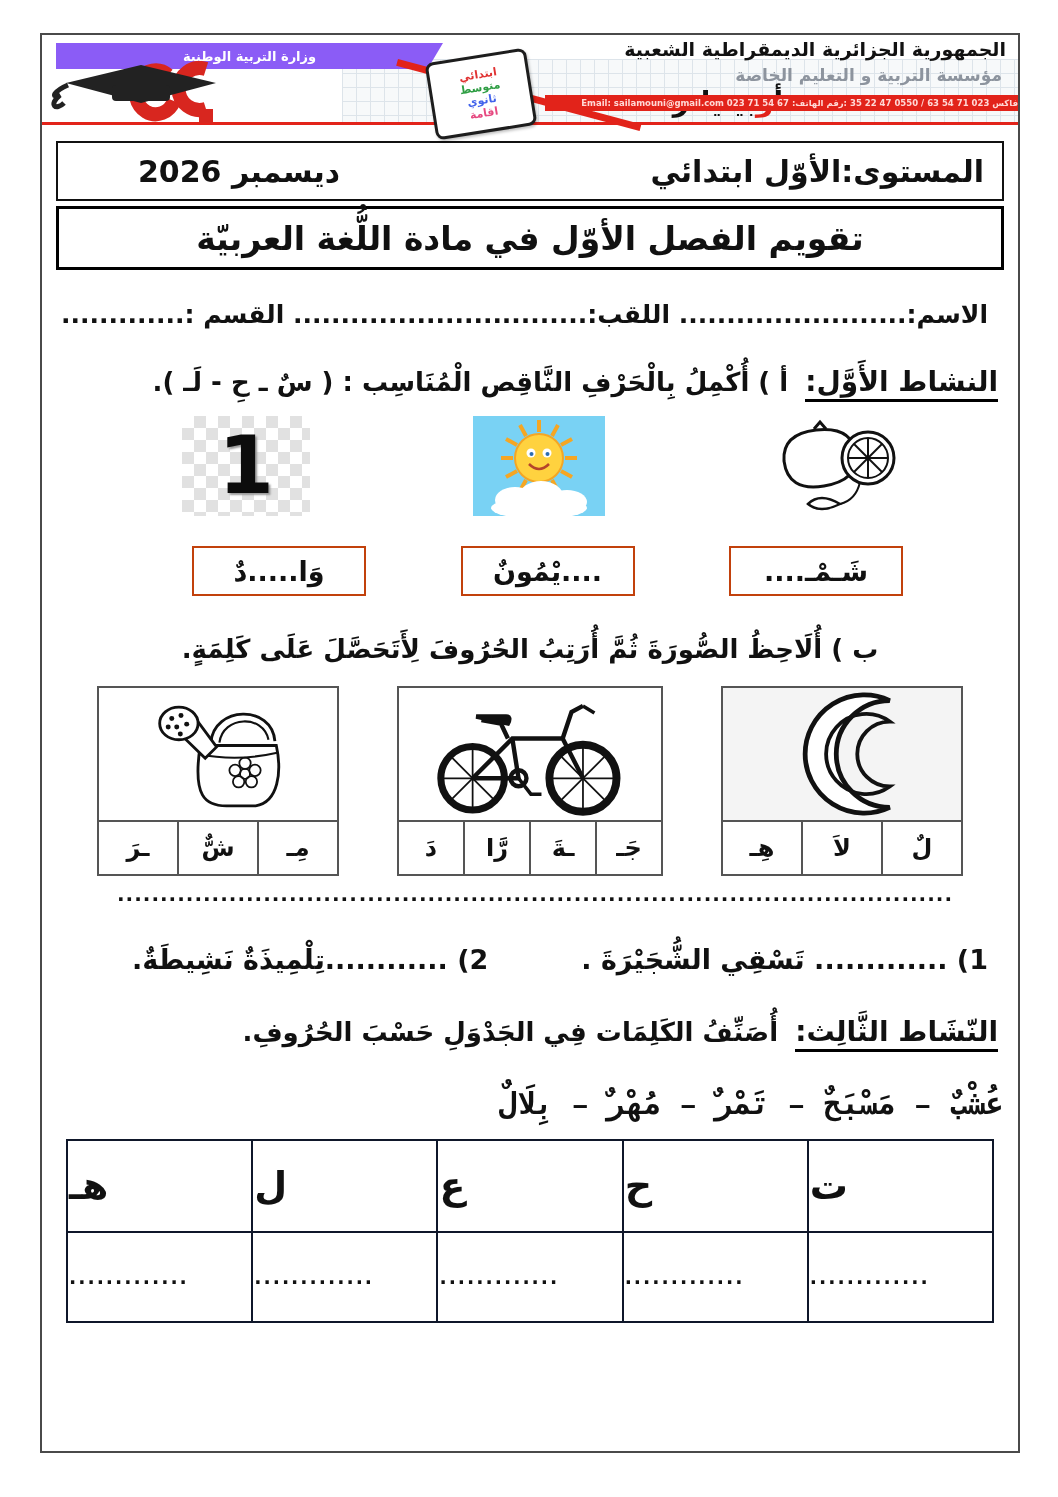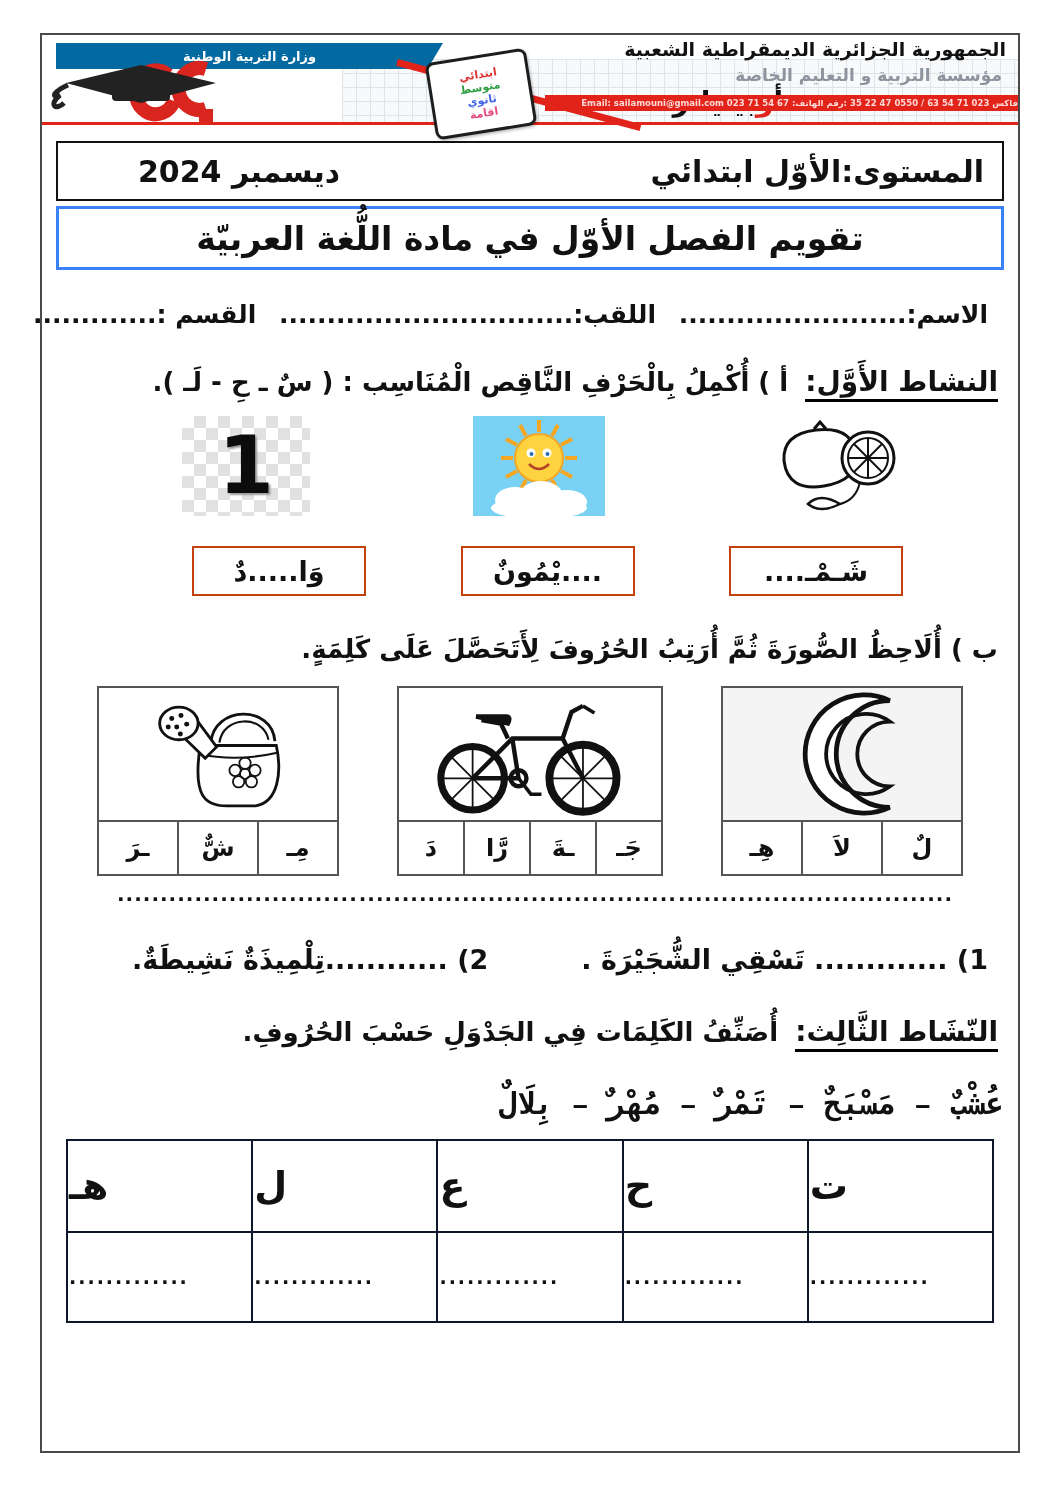--- a/index.html
+++ b/index.html
@@ -5,43 +5,43 @@
   html,body{margin:0;padding:0;background:#fff;}
   body{font-family:"DejaVu Sans",sans-serif;width:1058px;height:1497px;position:relative;direction:rtl;color:#111;}
   .page-border{position:absolute;left:40px;top:33px;width:976px;height:1416px;border:2px solid #4a4a4a;background:#fff;}
 
   
   .header{position:relative;height:100px;}
   .grid-bg{position:absolute;top:24px;left:300px;right:0;height:65px;
     background-image:linear-gradient(#dde4ea 1px,transparent 1px),linear-gradient(90deg,#dde4ea 1px,transparent 1px);
     background-size:14px 14px;background-color:#f7f9fa;}
   .republic{position:absolute;top:3px;right:12px;font-size:19px;font-weight:800;}
-  .ministry-banner{position:absolute;top:8px;right:575px;left:14px;height:26px;background:#0369a1;
+  .ministry-banner{position:absolute;top:8px;right:575px;left:14px;height:26px;background:#8b5cf6;
     clip-path:polygon(0 0,100% 0,96% 100%,0 100%);display:flex;align-items:center;justify-content:center;}
   .ministry-banner span{color:#fff;font-size:13px;font-weight:700;letter-spacing:9px;white-space:nowrap;}
   .institution{position:absolute;top:30px;right:16px;font-size:17px;font-weight:800;color:#8d949e;letter-spacing:1px;}
   .brand{position:absolute;top:50px;right:235px;font-size:28px;font-weight:900;letter-spacing:2px;}
   .brand .red{color:#e2231a;}
   .levels-card{position:absolute;left:388px;top:20px;width:96px;height:72px;background:#fff;border:3px solid #1d1d1d;
     border-radius:8px;transform:rotate(-9deg);display:flex;flex-direction:column;align-items:center;justify-content:center;
     font-size:11px;font-weight:800;line-height:1.2;box-shadow:1px 2px 3px rgba(0,0,0,.25);}
   .red-diagonal{position:absolute;left:356px;top:24px;width:252px;height:7px;background:#e2231a;transform:rotate(15deg);transform-origin:left top;}
   .red-line{position:absolute;left:0;right:0;top:87px;height:3px;background:#e2231a;}
   .contact-strip{position:absolute;left:503px;right:0;top:60px;height:16px;background:#e2231a;display:flex;align-items:center;justify-content:flex-start;}
   .contact-strip span{color:#ffd9d6;font-size:8.5px;font-weight:700;white-space:nowrap;direction:ltr;}
   .logo{position:absolute;left:4px;top:26px;}
 
   
   .info-bar{margin:6px 14px 0 14px;border:2px solid #111;height:56px;display:flex;align-items:center;justify-content:space-between;padding:0 18px 0 80px;}
   .info-bar .level{font-size:30px;font-weight:800;}
   .info-bar .date{font-size:30px;font-weight:800;}
-  .exam-title{margin:5px 14px 4px 14px;border:3px solid #3b82f6;height:58px;display:flex;align-items:center;justify-content:center;font-size:33px;font-weight:800;}
+  .exam-title{margin:5px 14px 4px 14px;border:3px solid #000000;height:58px;display:flex;align-items:center;justify-content:center;font-size:33px;font-weight:800;}
 
   .student-line{margin:30px 30px 0 20px;font-size:25px;font-weight:800;white-space:nowrap;}
-  .student-line span{margin-left:14px;}
+  .student-line span{}
 
   .act-line{margin:36px 20px 0 20px;font-size:26px;font-weight:700;}
   .act-heading{font-weight:900;font-size:28px;border-bottom:3px solid #000;padding-bottom:1px;display:inline-block;margin-left:8px;}
 
   
   .pics-row{display:flex;flex-direction:row-reverse;justify-content:space-between;margin:14px 120px 0 140px;align-items:flex-start;}
   .pic-cell{display:flex;flex-direction:column;align-items:center;}
   .checker{width:128px;height:100px;display:flex;align-items:center;justify-content:center;
     background-image:linear-gradient(45deg,#e1e1e1 25%,transparent 25%,transparent 75%,#e1e1e1 75%),
                      linear-gradient(45deg,#e1e1e1 25%,transparent 25%,transparent 75%,#e1e1e1 75%);
@@ -101,21 +101,21 @@
         <path d="M160 8 a21 21 0 1 0 0 40 M160 48 l0 14" fill="none" stroke="#d8261f" stroke-width="14"></path>
         <polygon points="20,22 95,4 170,22 95,42" fill="#222"></polygon>
         <rect x="66" y="24" width="58" height="16" rx="4" fill="#222"></rect>
         <path d="M22 24 C 8 30 4 38 14 34 C 2 44 10 50 18 42" fill="none" stroke="#222" stroke-width="5"></path>
       </svg>
     </div>
   </div>
 
   <div class="info-bar">
     <div class="level">المستوى:الأوّل ابتدائي</div>
-    <div class="date">ديسمبر 2024</div>
+    <div class="date">ديسمبر 2026</div>
   </div>
 
   <div class="exam-title">تقويم الفصل الأوّل في مادة اللُّغة العربيّة</div>
 
   <div class="student-line">
     <span>الاسم:........................</span>
     <span>اللقب:...............................</span>
     <span>القسم :.............</span>
   </div>
 
@@ -178,21 +178,21 @@
       </svg>
     </div>
   </div>
 
   <div class="answers-row">
     <div class="ans-box">وَا.....دٌ</div>
     <div class="ans-box">....يْمُونٌ</div>
     <div class="ans-box">شَـمْـ....</div>
   </div>
 
-  <div class="act-line" style="margin-top:38px;font-weight:700;">ب ) أُلَاحِظُ الصُّورَةَ ثُمَّ أُرَتِبُ الحُرُوفَ لِأَتَحَصَّلَ عَلَى كَلِمَةٍ.</div>
+  <div class="act-line" style="margin-top:38px;text-align:center;font-weight:700;">ب ) أُلَاحِظُ الصُّورَةَ ثُمَّ أُرَتِبُ الحُرُوفَ لِأَتَحَصَّلَ عَلَى كَلِمَةٍ.</div>
 
   <div class="puzzles-row">
     <div class="puzzle p-can">
       <div class="img-area">
         <svg width="210" height="128" viewBox="0 0 220 180">
           <g fill="none" stroke="#111" stroke-width="4">
             <path d="M85 78 C74 150 92 163 122 163 L163 163 C195 158 200 115 192 78 Z" fill="#fff"></path>
             <path d="M83 90 C120 98 160 96 195 88" stroke-width="3"></path>
             <path d="M100 74 C104 22 186 20 190 72"></path>
             <path d="M112 74 C117 36 174 34 181 70" stroke-width="3"></path>

